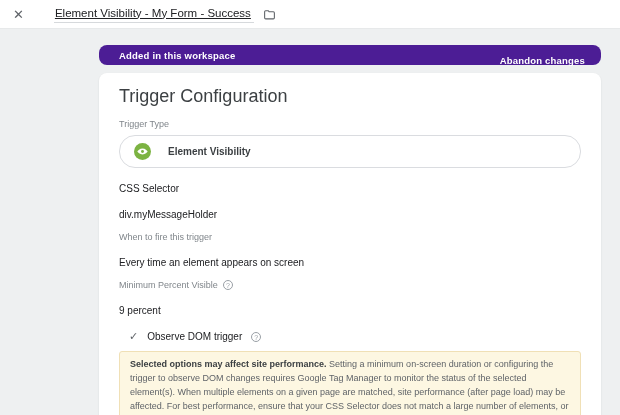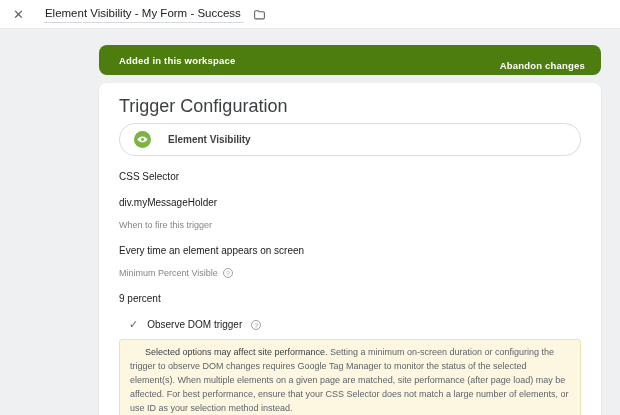--- a/index.html
+++ b/index.html
@@ -17,34 +17,35 @@
     display:flex;align-items:center;
     border-bottom:1px solid #e7e9ea;
     box-sizing:border-box;
   }
   .close-btn{
     margin-left:13px;
     color:#5f6368;font-size:13px;line-height:13px;
     cursor:pointer;
   }
   .doc-title{
-    margin-left:20px;
+    margin-left:30px;
     font-size:11.5px;color:#202124;
     border-bottom:1px solid #d6d9dc;
     padding:1px 3px 3px 1px;
     white-space:nowrap;
+    text-decoration:underline;
   }
   .folder-btn{margin-left:9px;display:inline-flex;cursor:pointer;}
   .folder-btn svg{display:block;}
   
   .banner{
     margin:16px 0 0 99px;
-    width:502px;height:30px;
+    width:502px;height:20px;
     box-sizing:border-box;
-    background:#4d7c0f;
+    background:#4c1d95;
     border-radius:8px;
     display:flex;align-items:center;justify-content:space-between;
     padding:0 16px 0 20px;
     color:#ffffff;
   }
   .banner-status{font-size:9.5px;font-weight:bold;letter-spacing:.2px;}
   .banner-action{font-size:9.5px;font-weight:bold;letter-spacing:.2px;cursor:pointer;margin-top:11px;}
   
   .card{
     margin:8px 0 0 99px;
@@ -90,21 +91,21 @@
   .check-glyph{color:#5f6368;font-size:11px;line-height:11px;}
   
   .warning{
     margin-top:9px;
     background:#fdf7e2;
     border:1px solid #f0e0b6;
     border-radius:3px;
     padding:6px 10px 7px 10px;
     font-size:9px;line-height:1.55;color:#5f6368;
   }
-  .warning-title{font-weight:normal;color:#3c4043;margin-left:15px;}
+  .warning-title{font-weight:bold;color:#3c4043;}
 </style>
 </head>
 <body>
 
 <div class="topbar">
   <span class="close-btn">✕</span>
   <span class="doc-title">Element Visibility - My Form - Success</span>
   <span class="folder-btn">
     <svg width="13" height="13" viewBox="0 0 24 24" fill="none" stroke="#5f6368" stroke-width="2" stroke-linejoin="round">
       <path d="M3 7a2 2 0 0 1 2-2h4.5l2 2H19a2 2 0 0 1 2 2v9a2 2 0 0 1-2 2H5a2 2 0 0 1-2-2z"></path>
@@ -114,20 +115,21 @@
 
 <div class="banner">
   <span class="banner-status">Added in this workspace</span>
   <span class="banner-action">Abandon changes</span>
 </div>
 
 <div class="card">
 
   <div class="card-heading">Trigger Configuration</div>
 
+  <div class="field-label">Trigger Type</div>
 
   <div class="type-box">
     <span class="eye-badge">
       <svg width="17" height="17" viewBox="0 0 24 24">
         <circle cx="12" cy="12" r="12" fill="#7cb342"></circle>
         <path d="M12 7.8c-3.9 0-6.6 3.2-7.3 4.2.7 1 3.4 4.2 7.3 4.2s6.6-3.2 7.3-4.2c-.7-1-3.4-4.2-7.3-4.2z" fill="#ffffff"></path>
         <circle cx="12" cy="12" r="2.1" fill="#7cb342"></circle>
       </svg>
     </span>
     <span class="type-label">Element Visibility</span>

